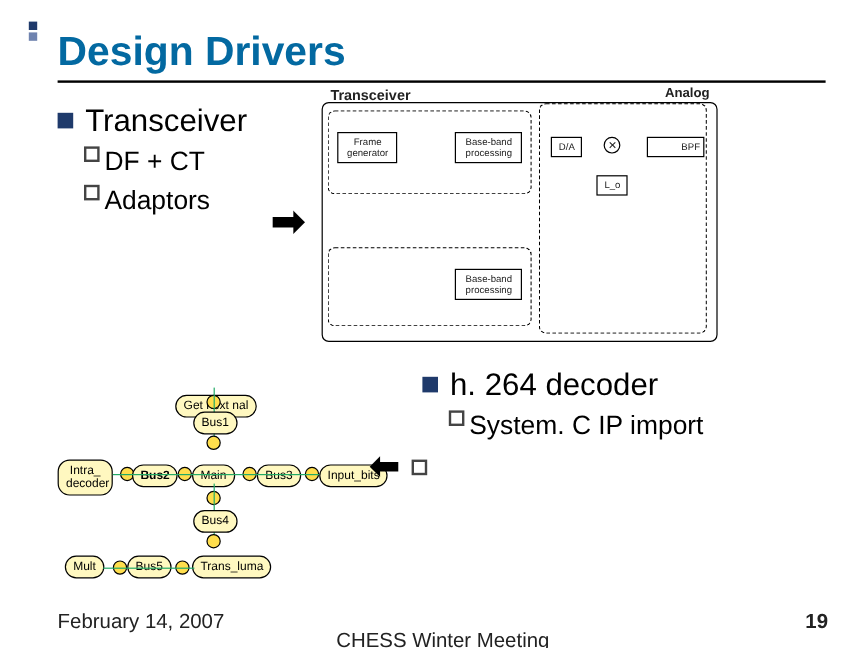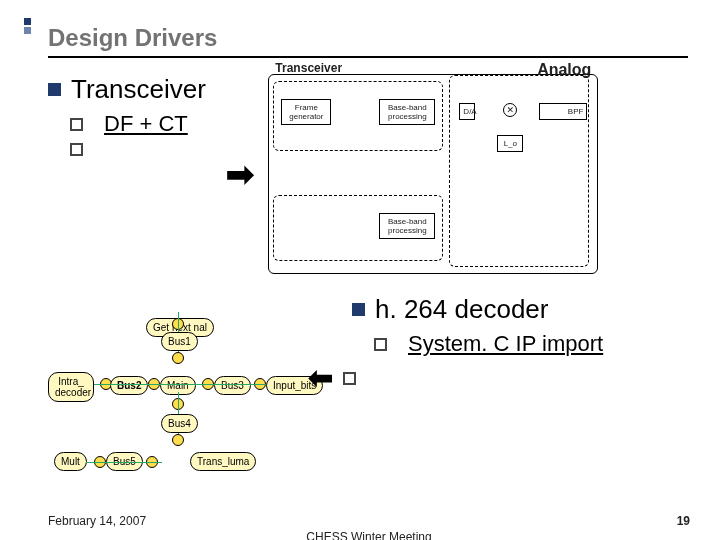--- a/index.html
+++ b/index.html
@@ -1,41 +1,41 @@
 <!DOCTYPE html>
 <html><head>
 <meta charset="utf-8">
 <style>
   * { box-sizing: border-box; margin: 0; padding: 0; }
   html, body { width: 720px; height: 540px; font-family: Arial, Helvetica, sans-serif; background: #fff; }
   .slide { position: relative; width: 720px; height: 540px; padding: 24px 36px 20px 48px; }
   .accent { position: absolute; top: 18px; left: 24px; display: flex; flex-direction: column; gap: 2px; }
   .accent .sq { width: 7px; height: 7px; background: #1f3a6b; }
   .accent .sq.light { background: #6f83af; }
-  .title { font-size: 24px; margin-bottom: 4px; color: #737373; }
+  .title { font-size: 34px; margin-bottom: 4px; color: #0369a1; }
   .rule { border: none; border-top: 2px solid #000; margin: 4px 0 16px 0; width: 640px; }
   .bullet-row { display: flex; align-items: center; gap: 10px; }
   .bsq { width: 13px; height: 13px; background: #1f3a6b; flex: 0 0 auto; }
   .btext { font-size: 26px; color: #000; }
-  .sub { display: flex; align-items: center; gap: 21px; margin-left: 22px; text-decoration: underline; }
+  .sub { display: flex; gap: 4px; margin-left: 22px; }
   .hsq { width: 13px; height: 13px; border: 2px solid #444; background: transparent; flex: 0 0 auto; }
   .stext { font-size: 22px; color: #000; }
   .upper { display: flex; align-items: flex-start; gap: 14px; }
   .upper-left { display: flex; flex-direction: column; gap: 6px; }
   .arrow { font-size: 34px; line-height: 1; font-weight: bold; color: #000; align-self: center; margin-left: 6px; }
   .arrow.left { transform: scaleX(-1); }
   .mid { display: flex; align-items: flex-start; margin-top: 20px; gap: 14px; }
   .lower-right { display: flex; flex-direction: column; gap: 6px; }
-  .footer { position: absolute; bottom: 12px; left: 48px; right: 30px; display: flex; justify-content: space-between; align-items: center; font-size: 12px; color: #222; }
+  .footer { position: absolute; bottom: 12px; left: 48px; right: 30px; display: flex; justify-content: space-between; align-items: center; font-size: 17px; color: #222; }
   .footer .center { position: absolute; left: 50%; transform: translateX(-50%); margin-top: 32px; }
 
   
   .trx { border: 1.5px solid #000; border-radius: 6px; width: 330px; height: 200px; padding: 6px; position: relative; font-size: 10px; color: #222; }
   .trx-label { position: absolute; top: -14px; left: 6px; font-size: 12px; font-weight: bold; color: #222; }
-  .analog-label { position: absolute; top: -14px; right: 6px; font-size: 16px; font-weight: bold; color: #222; }
+  .analog-label { position: absolute; top: -14px; right: 6px; font-size: 11px; font-weight: bold; color: #222; }
   .dashedbox { border: 1.5px dashed #000; border-radius: 6px; position: absolute; }
   .smallbox { border: 1px solid #000; padding: 3px 3px; font-size: 8px; background: #fff; text-align: center; position: absolute; }
   .circ { border: 1px solid #000; border-radius: 50%; width: 14px; height: 14px; position: absolute; display: flex; align-items: center; justify-content: center; font-size: 9px; background: #fff; }
 
   
   .dec { width: 290px; height: 180px; position: relative; font-size: 10px; }
   .ovl { border: 1px solid #000; background: #fff8c0; border-radius: 10px; padding: 3px 6px; font-size: 10px; position: absolute; text-align: center; }
   .yc { width: 12px; height: 12px; background: #ffde4d; border: 1px solid #000; border-radius: 50%; position: absolute; }
   .wire { position: absolute; background: #2a6; height: 1px; }
   .wirev { position: absolute; background: #2a6; width: 1px; }
@@ -57,32 +57,33 @@
       <div class="bullet-row">
         <span class="bsq"></span>
         <span class="btext">Transceiver</span>
       </div>
       <div class="sub">
         <span class="hsq"></span>
         <span class="stext">DF + CT</span>
       </div>
       <div class="sub">
         <span class="hsq"></span>
+        <span class="stext">Adaptors</span>
       </div>
     </div>
     <span class="arrow">➡</span>
 
     <div class="trx">
       <div class="trx-label">Transceiver</div>
       <div class="analog-label">Analog</div>
       <div class="dashedbox" style="left:4px; top:6px; width:170px; height:70px;"></div>
       <div class="smallbox" style="left:12px; top:24px; width:50px;">Frame generator</div>
       <div class="smallbox" style="left:110px; top:24px; width:56px;">Base-band processing</div>
       <div class="dashedbox" style="left:180px; top:0px; width:140px; height:192px;"></div>
-      <div class="smallbox" style="left:190px; top:28px; width:16px;">D/A</div>
+      <div class="smallbox" style="left:190px; top:28px; width:26px;">D/A</div>
       <div class="circ" style="left:234px; top:28px;">✕</div>
       <div class="smallbox" style="left:270px; top:28px; width:48px;text-align:right;">BPF</div>
       <div class="smallbox" style="left:228px; top:60px; width:26px;">L_o</div>
       <div class="dashedbox" style="left:4px; top:120px; width:170px; height:66px;"></div>
       <div class="smallbox" style="left:110px; top:138px; width:56px;">Base-band processing</div>
     </div>
   </div>
 
   <div class="mid">
     <div class="dec">
@@ -105,21 +106,21 @@
 
       <div class="yc" style="left:124px; top:104px;"></div>
       <div class="wirev" style="left:130px; top:98px; height:44px;"></div>
       <div class="ovl" style="left:113px; top:120px;">Bus4</div>
       <div class="yc" style="left:124px; top:140px;"></div>
 
       <div class="ovl" style="left:6px; top:158px;">Mult</div>
       <div class="yc" style="left:46px; top:162px;"></div>
       <div class="ovl" style="left:58px; top:158px;">Bus5</div>
       <div class="yc" style="left:98px; top:162px;"></div>
-      <div class="ovl" style="left:112px; top:158px;margin-left:30px;">Trans_luma</div>
+      <div class="ovl" style="left:112px; top:158px;">Trans_luma</div>
       <div class="wire" style="left:38px; top:168px; width:76px;"></div>
     </div>
 
     <div style="display:flex; align-items:center; gap:10px;">
       <div class="lower-right">
         <div class="bullet-row">
           <span class="bsq"></span>
           <span class="btext">h. 264 decoder</span>
         </div>
         <div class="sub">

